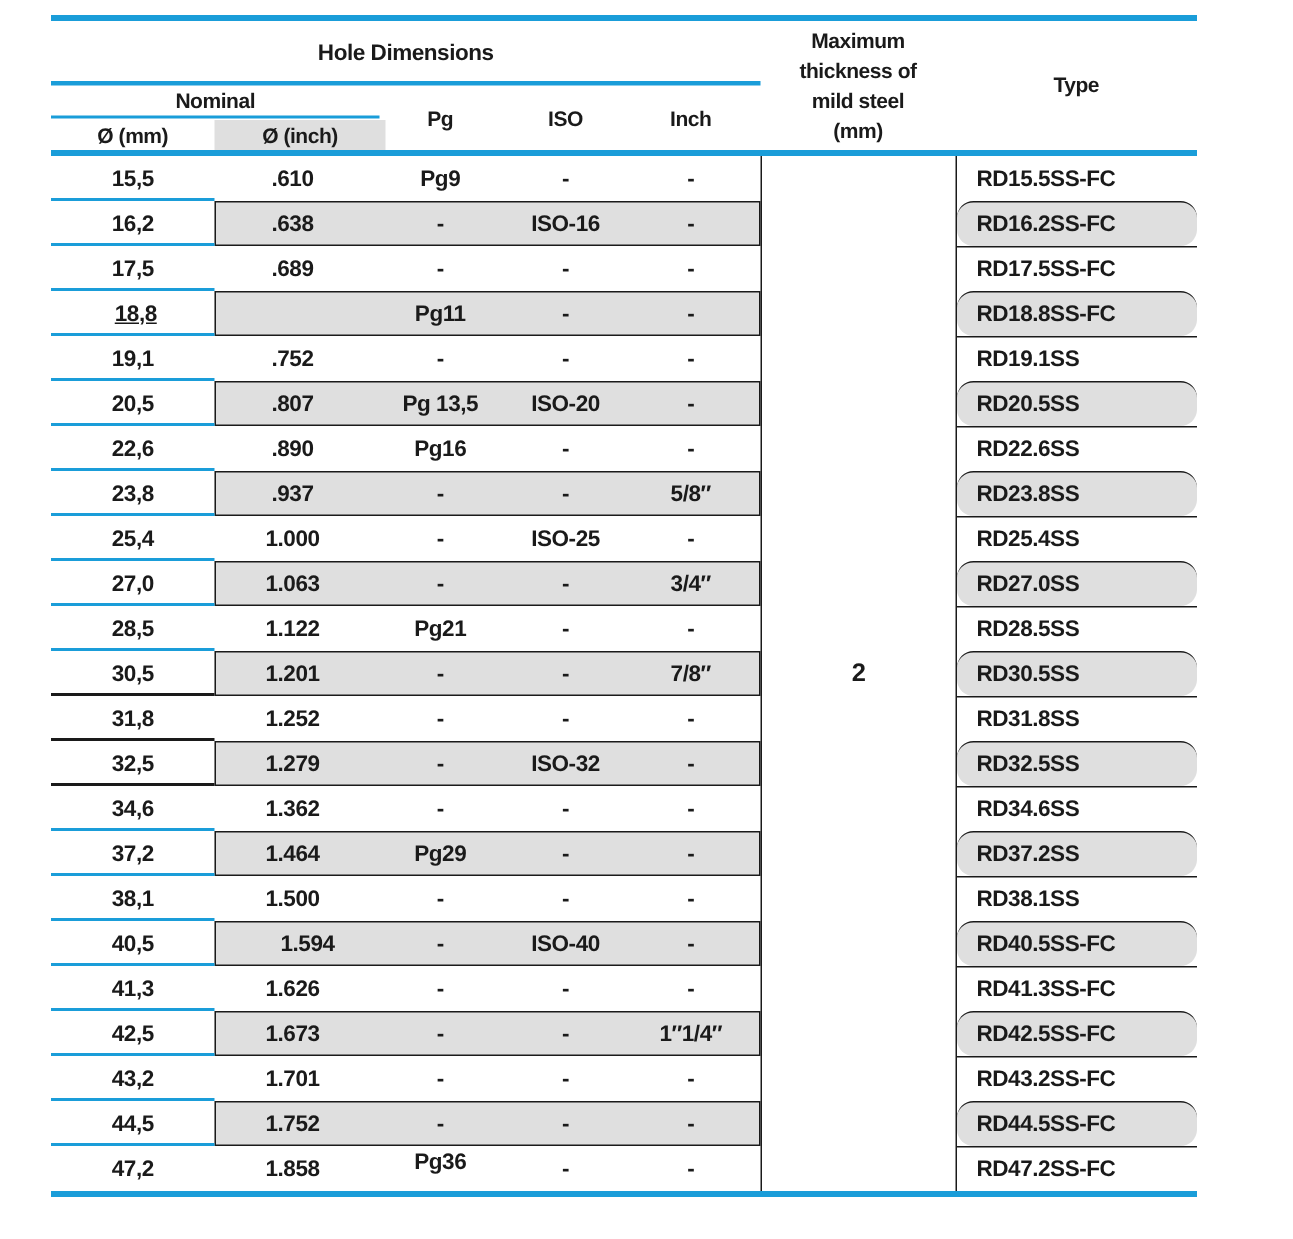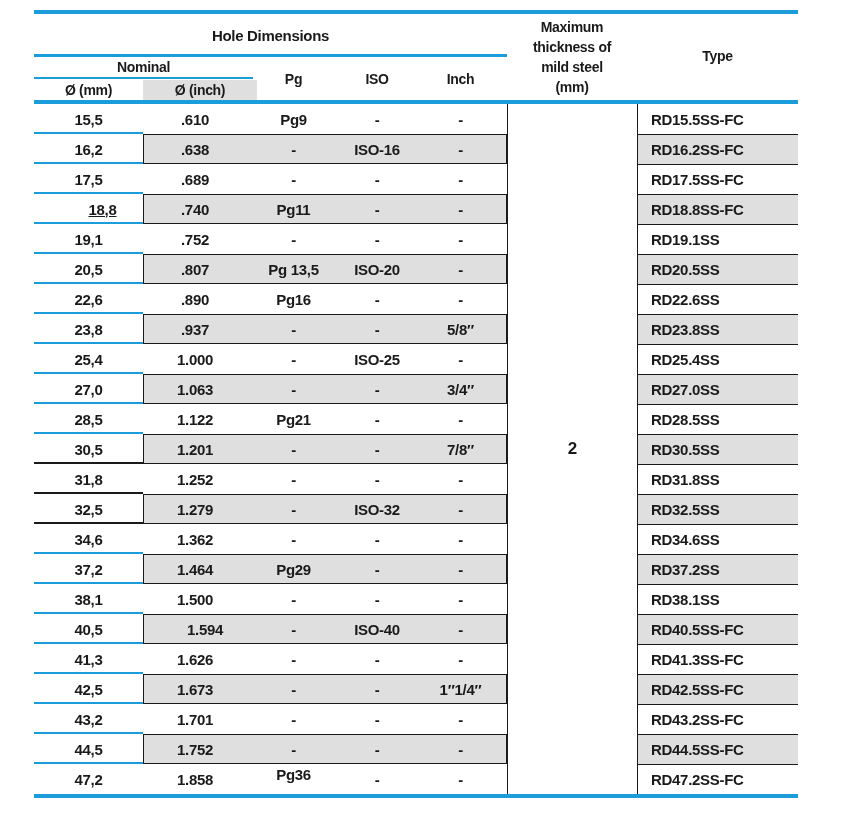--- a/index.html
+++ b/index.html
@@ -34,21 +34,21 @@
     border:1.5px solid var(--ink);
   }
   .mmline{background:var(--accent);}
   .mmline.black{background:var(--ink);}
   .type-cell{
     display:flex;align-items:center;justify-content:flex-start;
     padding-left:13px;
     font-weight:bold;font-size:15px;letter-spacing:-0.3px;
     height:30px;
   }
-  .type-cell.shaded{background:var(--stripe);}
+  .type-cell.shaded{background:var(--stripe);border-radius:11px;}
   .type-cell.bt{border-top:1.5px solid var(--ink);}
   .max-th-line{
     text-align:center;font-weight:bold;font-size:14px;
     line-height:20px;letter-spacing:-0.3px;
   }
   .max-val{
     display:flex;align-items:center;justify-content:center;
     font-weight:bold;font-size:17px;
   }
 </style>
@@ -101,22 +101,21 @@
       <div class="abs type-cell shaded bt" style="left: 638px; top: 134px; width: 160px; height: 30px;">RD16.2SS-FC</div>
       <div class="abs mmline" style="left: 34px; top: 161.5px; width: 109px; height: 2.5px;"></div>
       <div class="abs cell" style="left: 34px; top: 164px; width: 109px; height: 30px;">17,5</div>
       <div class="abs cell" style="left: 143px; top: 164px; width: 104px; height: 30px;">.689</div>
       <div class="abs cell" style="left: 247px; top: 164px; width: 93px; height: 30px;">-</div>
       <div class="abs cell" style="left: 340px; top: 164px; width: 74px; height: 30px;">-</div>
       <div class="abs cell" style="left: 414px; top: 164px; width: 93px; height: 30px;">-</div>
       <div class="abs type-cell bt" style="left: 638px; top: 164px; width: 160px; height: 30px;">RD17.5SS-FC</div>
       <div class="abs mmline" style="left: 34px; top: 191.5px; width: 109px; height: 2.5px;"></div>
       <div class="abs row-stripe" style="left: 143px; top: 194px; width: 364px; height: 30px;"></div>
-      <div class="abs cell" style="left: 48px; top: 194px; width: 109px; height: 30px; text-decoration: underline;">18,8</div>
-      <div class="abs cell" style="left: 143px; top: 194px; width: 104px; height: 30px;">.740</div>
+      <div class="abs cell" style="left: 36px; top: 194px; width: 109px; height: 30px; text-decoration: underline;">18,8</div>
       <div class="abs cell" style="left: 247px; top: 194px; width: 93px; height: 30px;">Pg11</div>
       <div class="abs cell" style="left: 340px; top: 194px; width: 74px; height: 30px;">-</div>
       <div class="abs cell" style="left: 414px; top: 194px; width: 93px; height: 30px;">-</div>
       <div class="abs type-cell shaded bt" style="left: 638px; top: 194px; width: 160px; height: 30px;">RD18.8SS-FC</div>
       <div class="abs mmline" style="left: 34px; top: 221.5px; width: 109px; height: 2.5px;"></div>
       <div class="abs cell" style="left: 34px; top: 224px; width: 109px; height: 30px;">19,1</div>
       <div class="abs cell" style="left: 143px; top: 224px; width: 104px; height: 30px;">.752</div>
       <div class="abs cell" style="left: 247px; top: 224px; width: 93px; height: 30px;">-</div>
       <div class="abs cell" style="left: 340px; top: 224px; width: 74px; height: 30px;">-</div>
       <div class="abs cell" style="left: 414px; top: 224px; width: 93px; height: 30px;">-</div>

